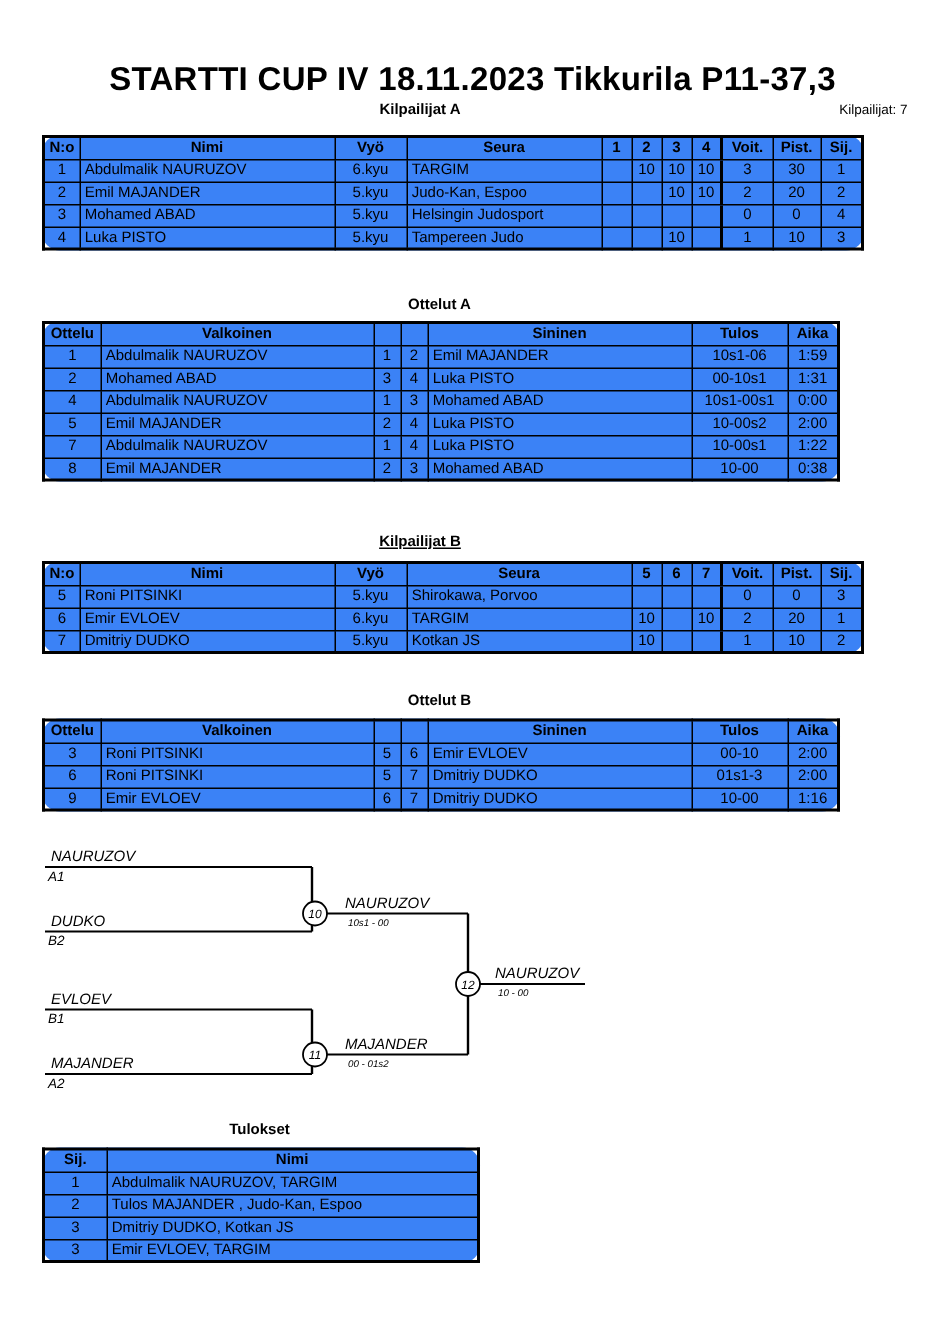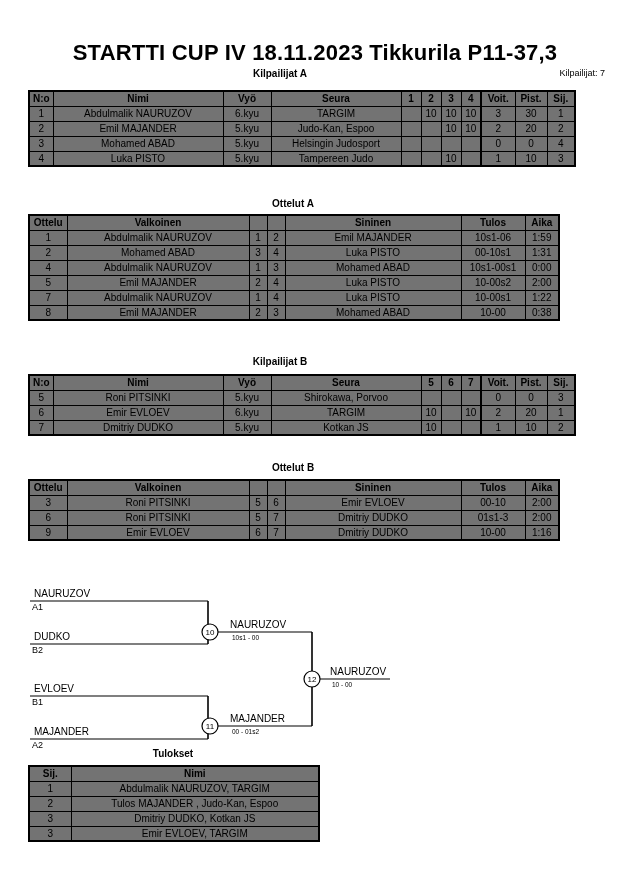--- a/index.html
+++ b/index.html
@@ -42,54 +42,56 @@
     font-size: 10px;
     font-weight: bold;
     text-align: center;
   }
 
   
   table.grid {
     position: absolute;
     border-collapse: collapse;
     font-size: 10px;
-    background: #737373;
+    background: #3b82f6;
     table-layout: fixed;
+    border-radius: 12px;
   }
   table.grid th,
   table.grid td {
     border: 1px solid #000000;
     padding: 1px 3px;
     height: 15px;
     box-sizing: border-box;
     overflow: hidden;
     white-space: nowrap;
     font-weight: normal;
   }
   table.grid th {
     font-weight: bold;
     text-align: center;
   }
   
   table.grid {
     border: 2px solid #000000;
   }
   .c { text-align: center; }
-  .l { text-align: center; }
+  .l { text-align: left; }
 
   
   .sep-left { border-left: 2px solid #000000 !important; }
 
   
   .bracket {
     position: absolute;
     left: 0;
-    top: 579px;
+    top: 556px;
     width: 630px;
     height: 175px;
+    font-style: italic;
   }
   .bracket svg { display: block; }
   .bk-name {
     font-family: "Liberation Sans", sans-serif;
     font-size: 10px;
     fill: #000000;
   }
   .bk-seed {
     font-family: "Liberation Sans", sans-serif;
     font-size: 9px;
@@ -288,21 +290,21 @@
       <td class="l">Emil MAJANDER</td>
       <td class="c">2</td>
       <td class="c">3</td>
       <td class="l">Mohamed ABAD</td>
       <td class="c">10-00</td>
       <td class="c">0:38</td>
     </tr>
   </tbody>
 </table>
 
-<div class="caption" style="left:28px; top:356px; width:504px;">Kilpailijat B</div>
+<div class="caption" style="left:28px; top:356px; width:504px;text-decoration:underline;">Kilpailijat B</div>
 
 <table class="grid" style="left:28px; top:374px; width:504px;">
   <colgroup>
     <col style="width:24px">
       <col style="width:170px">
       <col style="width:48px">
       <col style="width:150px">
     <col style="width:20px">
       <col style="width:20px">
       <col style="width:20px">

